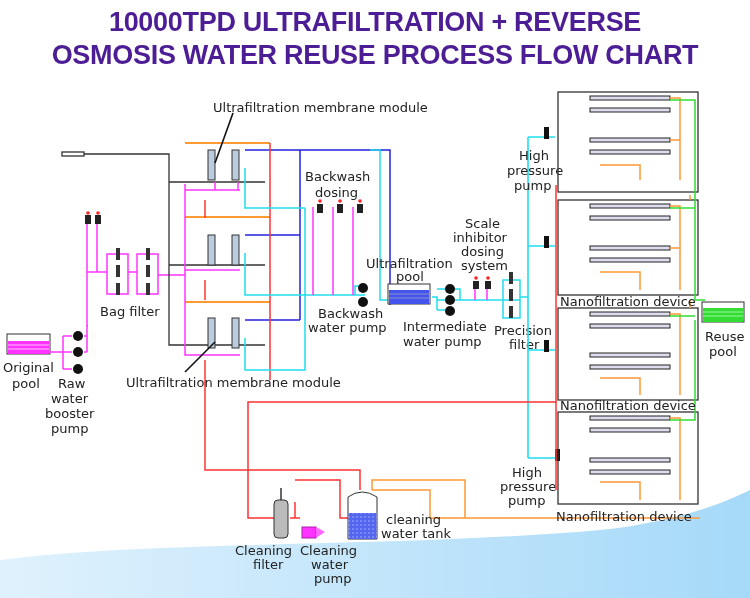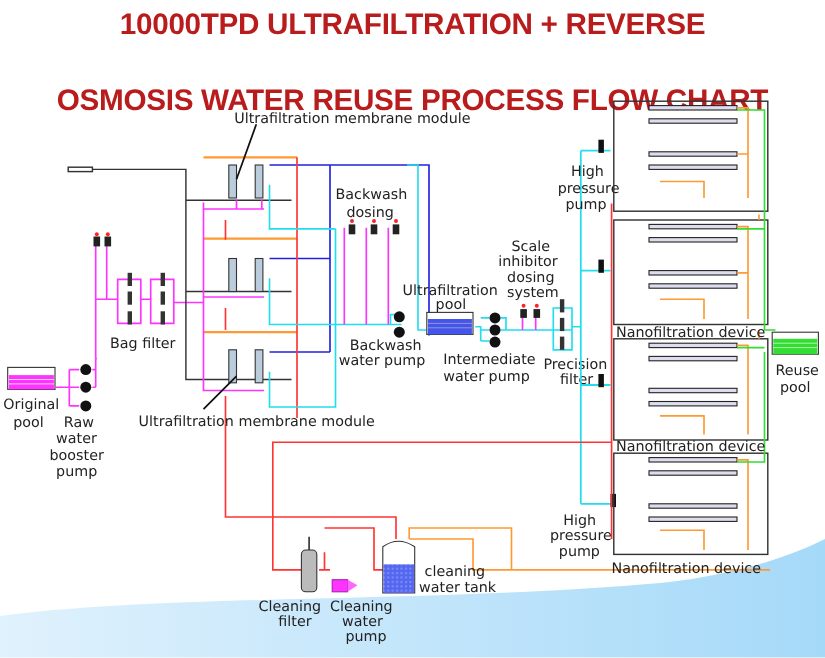--- a/index.html
+++ b/index.html
@@ -1,18 +1,18 @@
 <!DOCTYPE html>
 <html><head>
 <meta charset="utf-8">
 <style>
   html,body{margin:0;padding:0;}
   body{width:750px;height:598px;position:relative;overflow:hidden;background:#fff;font-family:"DejaVu Sans","Liberation Sans",sans-serif;}
-  .title{position:absolute;left:0;width:750px;text-align:center;font-family:"Liberation Sans","DejaVu Sans",sans-serif;font-weight:bold;font-size:27px;color:#b91c1c;letter-spacing:-0.3px;line-height:33px;}
-  .t1{top:6px;} .t2{top:39px;margin-top:36px;}
+  .title{position:absolute;left:0;width:750px;text-align:center;font-family:"Liberation Sans","DejaVu Sans",sans-serif;font-weight:bold;font-size:27px;color:#4c1d95;letter-spacing:-0.3px;line-height:33px;}
+  .t1{top:6px;} .t2{top:39px;}
   svg{position:absolute;left:0;top:0;}
   .lbl{font-family:"DejaVu Sans",sans-serif;font-size:13px;fill:#222;}
 </style>
 </head>
 <body>
 
 <div class="title t1">10000TPD ULTRAFILTRATION + REVERSE</div>
 <div class="title t2">OSMOSIS WATER REUSE PROCESS FLOW CHART</div>
 
 <svg width="750" height="598" viewBox="0 0 750 598">

